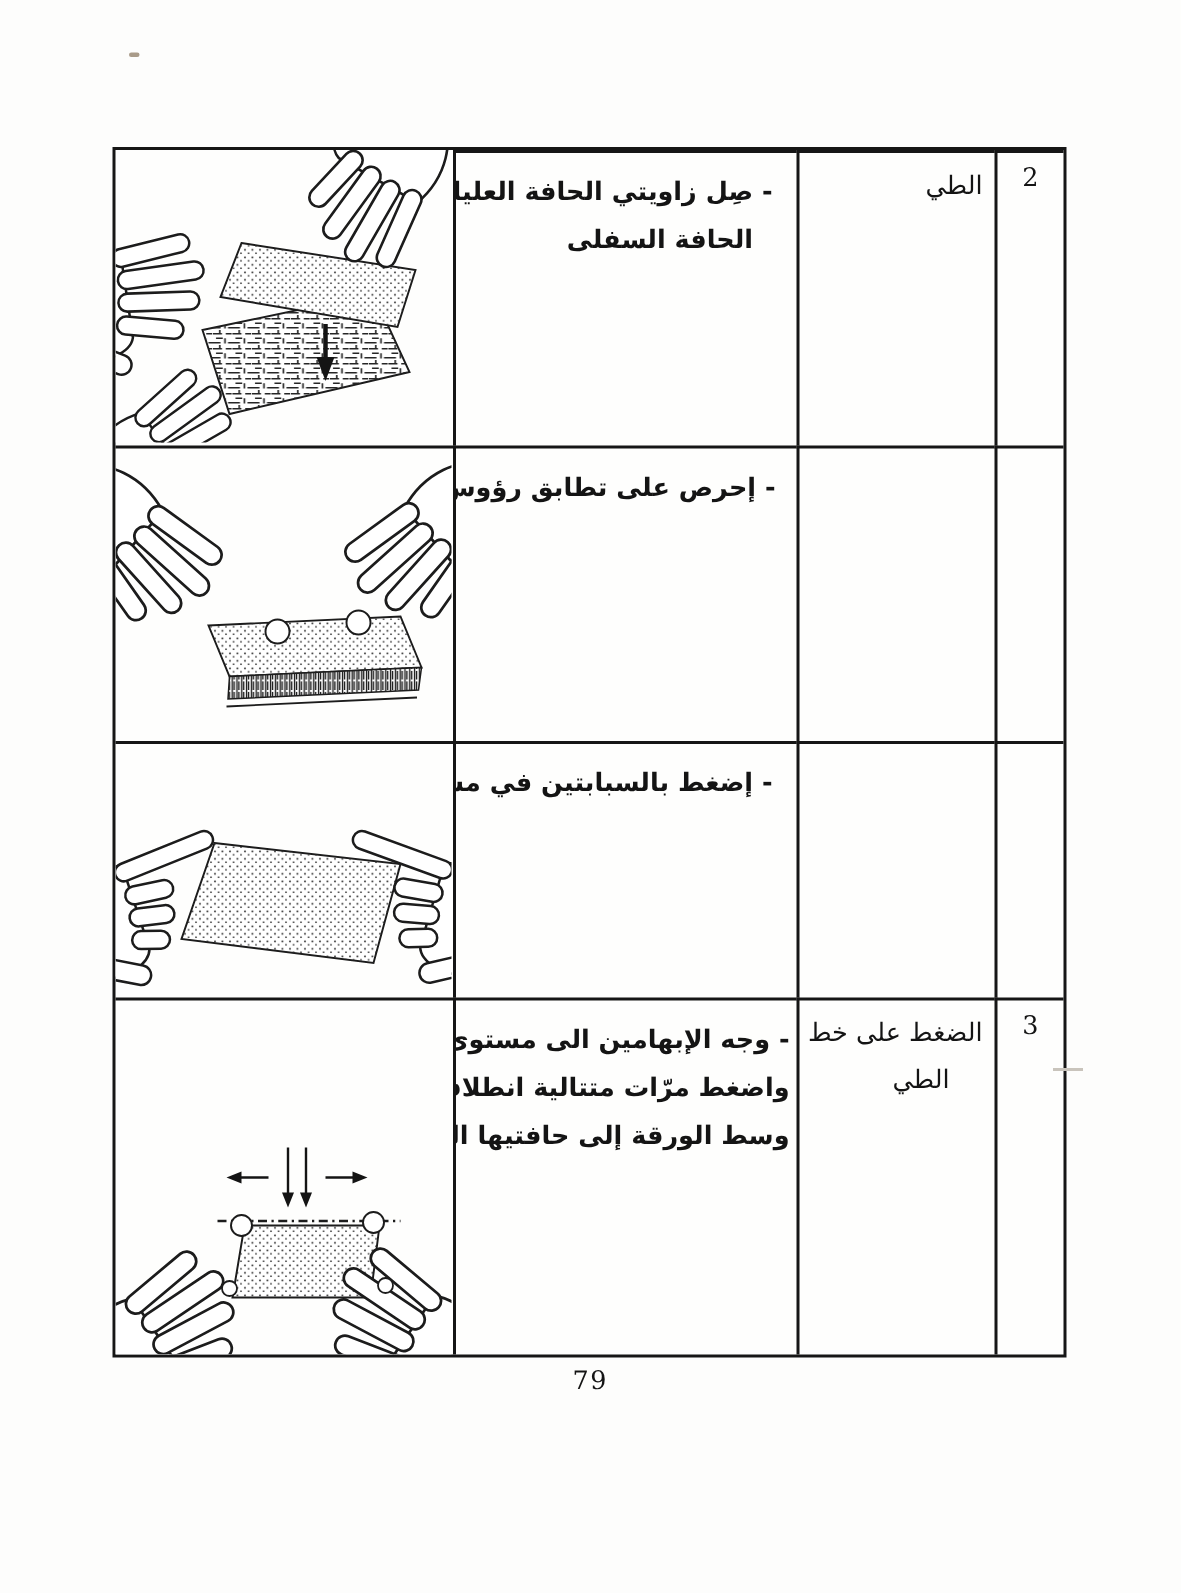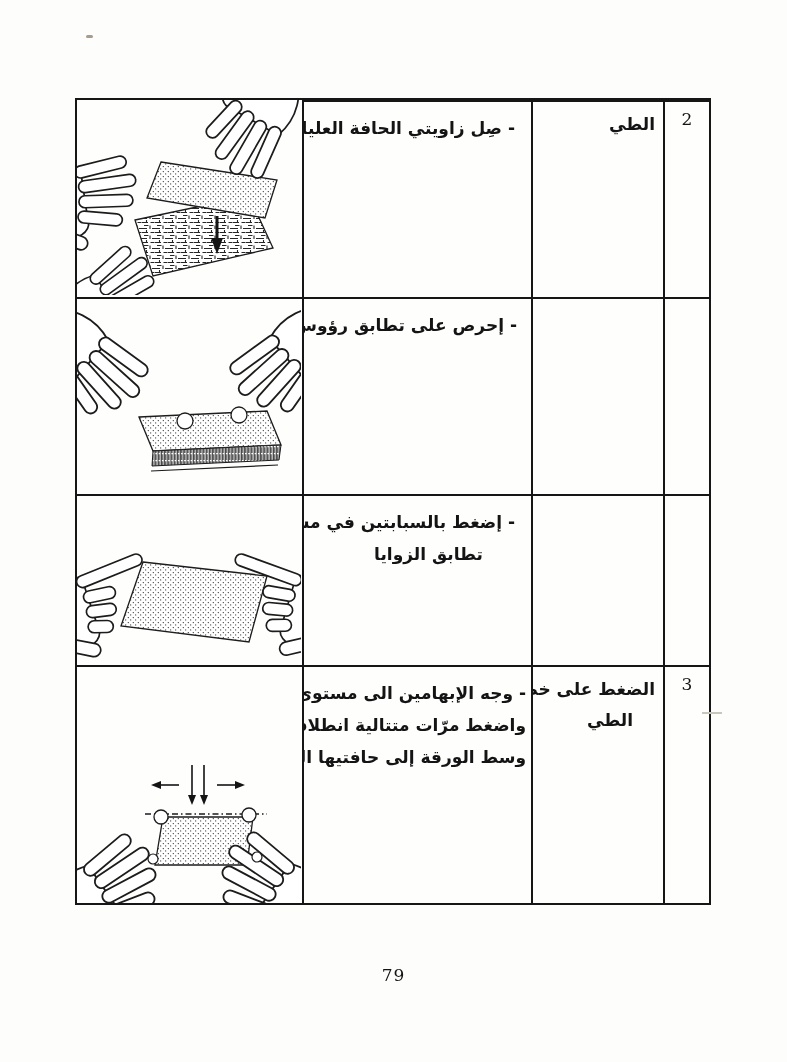--- a/index.html
+++ b/index.html
@@ -33,34 +33,34 @@
     font-weight:700;font-size:17px;line-height:32px;
     padding:10px 16px 0 6px;
   }
   .instr.tight{padding-right:5px;}
   .instr.p14{padding-right:14px;}
   .line{white-space:nowrap;}
   .ind-sm{padding-right:13px;}
   .ind-md{padding-right:32px;}
   .label-cell{
     direction:rtl;text-align:right;
-    font-weight:700;font-size:17px;line-height:31px;
+    font-weight:400;font-size:17px;line-height:31px;
     padding:7px 8px 0 12px;
   }
   .label-cell .ind-label{padding-right:22px;}
   .num-cell{
     text-align:center;
     font-family:"DejaVu Serif",serif;
     font-size:17px;
     padding-top:7px;
   }
   .illus{display:block;}
   
   .page-number{
-    position:absolute;left:0;top:965px;width:787px;
+    position:absolute;left:0;top:911px;width:787px;
     text-align:center;
     font-family:"DejaVu Serif",serif;font-size:17px;letter-spacing:1px;
   }
   .speck{
     position:absolute;left:86px;top:35px;width:7px;height:3px;
     background:#9a8a74;border-radius:2px;opacity:.85;
   }
   .pencil-dash{
     position:absolute;left:702px;top:712px;width:20px;height:2px;
     background:#c9c4bc;
@@ -117,20 +117,21 @@
           <line x1="140" y1="116" x2="140" y2="140" stroke="#141414" stroke-width="3"></line>
           <polygon points="134,138 146,138 140,154" fill="#141414"></polygon>
         </g>
         <use href="#handL" class="ink" transform="translate(0,72) rotate(-6) scale(1.2)"></use>
         <use href="#handL" class="ink" transform="translate(16,180) rotate(-34) scale(1.15)"></use>
         <use href="#handL" class="ink" transform="translate(200,30) rotate(122) scale(1.25)"></use>
       </svg>
     </div>
     <div class="cell instr">
       <div class="line">- صِل زاويتي الحافة العليا بزاويتيّ</div>
+      <div class="line ind-sm">الحافة السفلى</div>
     </div>
     <div class="cell label-cell">
       <div class="line">الطي</div>
     </div>
     <div class="cell num-cell">
       <span>2</span>
     </div>
 
     <div class="cell c1">
       <svg class="illus" width="224" height="195" viewBox="0 0 224 195">
@@ -154,21 +155,20 @@
     <div class="cell c1">
       <svg class="illus" width="224" height="169" viewBox="0 0 224 169">
         <polygon points="66,66 190,80 172,146 44,130" fill="#ffffff" stroke="#1c1c1c" stroke-width="1.3"></polygon>
         <polygon points="66,66 190,80 172,146 44,130" fill="url(#stip)" stroke="none"></polygon>
         <use href="#handP" class="ink" transform="translate(2,86) rotate(-16) scale(1.2)"></use>
         <use href="#handP" class="ink" transform="translate(222,84) scale(-1,1) rotate(-14) scale(1.2)"></use>
       </svg>
     </div>
     <div class="cell instr">
       <div class="line">- إضغط بالسبابتين في مستوى</div>
-      <div class="line ind-md">تطابق الزوايا</div>
     </div>
     <div class="cell label-cell"></div>
     <div class="cell num-cell"></div>
 
     <div class="cell c1">
       <svg class="illus" width="224" height="236" viewBox="0 0 224 236">
         <g stroke="#141414" stroke-width="1.6" fill="none">
           <path d="M115,98 V130 M127,98 V130"></path>
           <polygon points="111,128 119,128 115,138" fill="#141414" stroke="none"></polygon>
           <polygon points="123,128 131,128 127,138" fill="#141414" stroke="none"></polygon>

